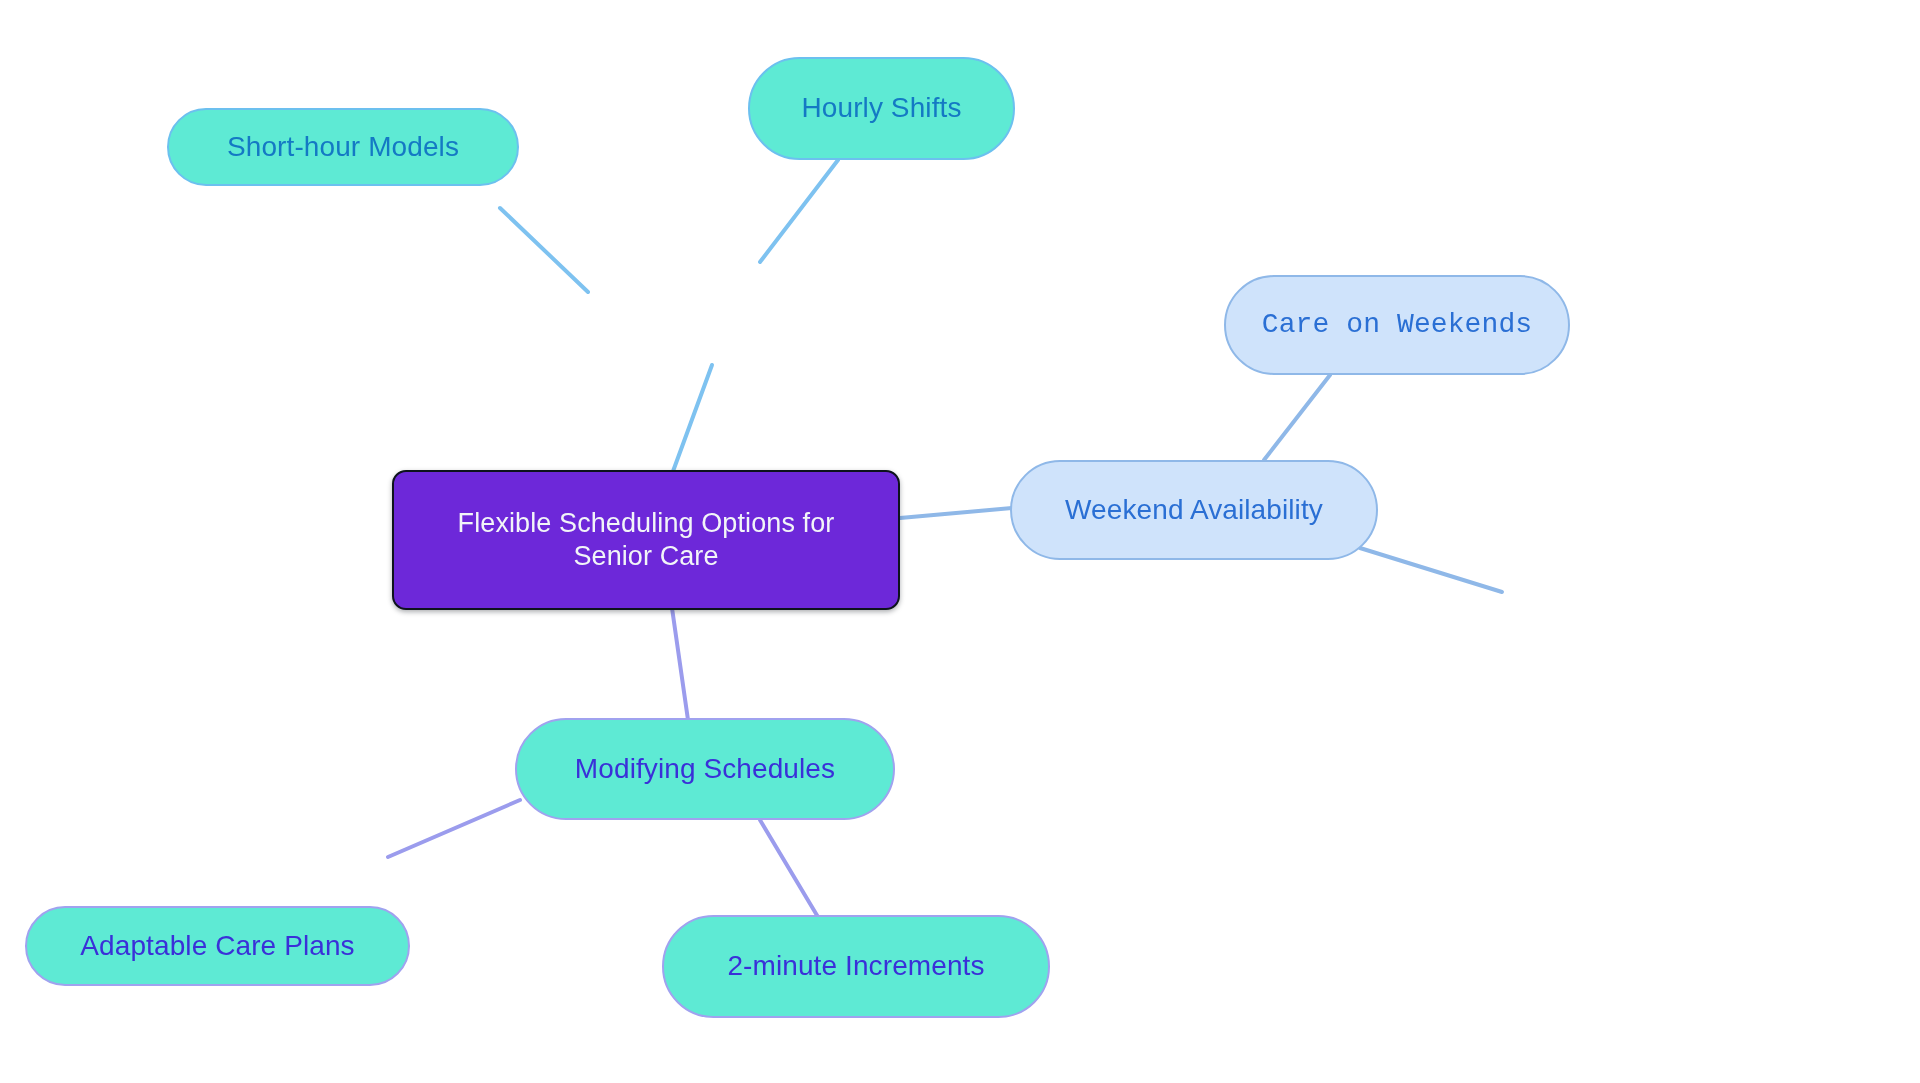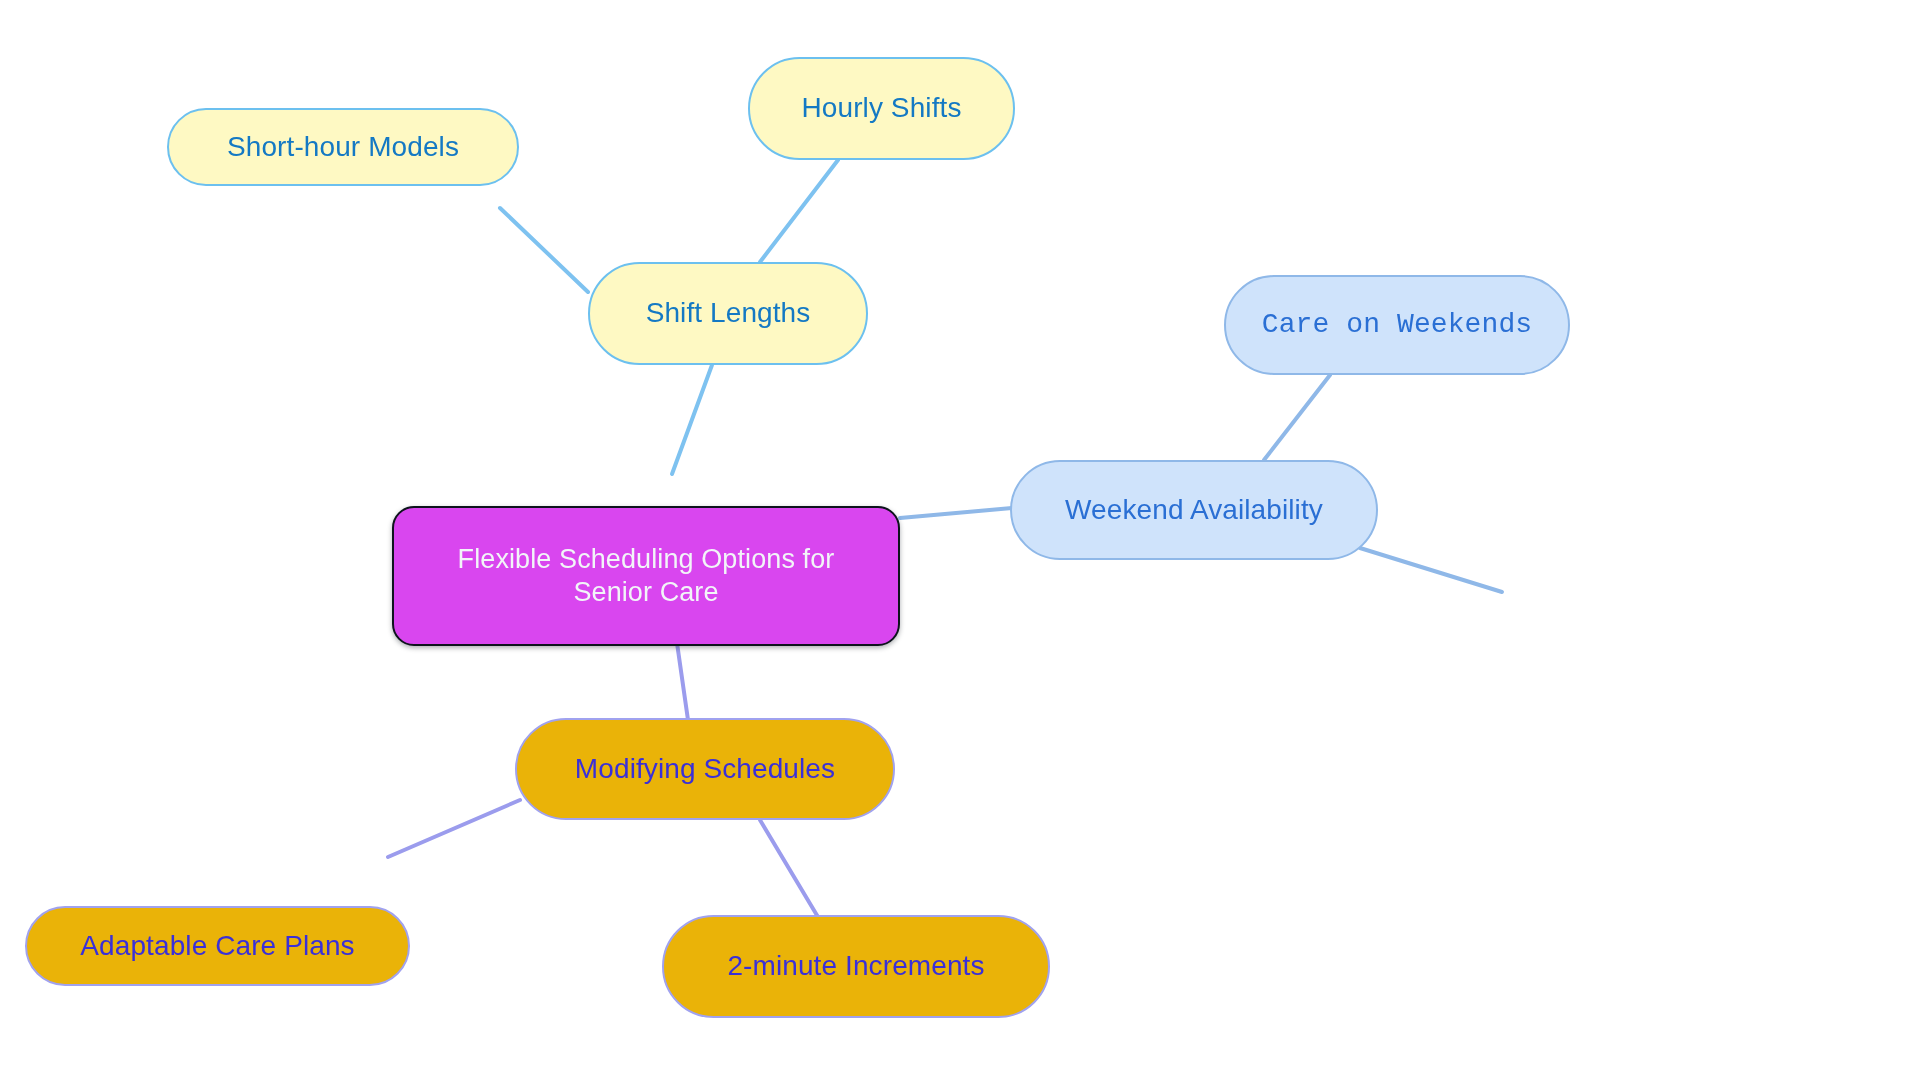--- a/index.html
+++ b/index.html
@@ -35,44 +35,43 @@
     align-items: center;
     justify-content: center;
     text-align: center;
     border-style: solid;
     border-width: 2px;
     line-height: 1.22;
     white-space: pre-line;
     letter-spacing: 0.1px;
   }
   .node-root {
-    background: #d946ef;
+    background: #6d28d9;
     border-color: #0d131c;
     color: #f2f5f8;
-    border-radius: 22px;
+    border-radius: 14px;
     font-size: 27px;
     box-shadow: 0 2px 5px rgba(20,25,35,0.35);
-    margin-top: 36px;
   }
   .node-blue {
-    background: #fef9c3;
+    background: #5eead4;
     border-color: #6cc0ef;
     color: #1479c4;
     border-radius: 52px;
     font-size: 28px;
   }
   .node-softblue {
     background: #cfe3fb;
     border-color: #8fb8e8;
     color: #2a6fd4;
     border-radius: 52px;
     font-size: 28px;
   }
   .node-purple {
-    background: #eab308;
+    background: #5eead4;
     border-color: #a0a2ef;
     color: #3a30d8;
     border-radius: 52px;
     font-size: 28px;
   }
 </style>
 </head>
 <body>
 
 <div id="canvas">
@@ -86,21 +85,20 @@
     <line x1="1360" y1="548" x2="1502" y2="592" stroke="#8fb8e8" stroke-width="4" stroke-linecap="round"></line>
     <line x1="672" y1="608" x2="688" y2="720" stroke="#9b9ced" stroke-width="4" stroke-linecap="round"></line>
     <line x1="520" y1="800" x2="388" y2="857" stroke="#9b9ced" stroke-width="4" stroke-linecap="round"></line>
     <line x1="760" y1="820" x2="818" y2="917" stroke="#9b9ced" stroke-width="4" stroke-linecap="round"></line>
   </svg>
 
   <div class="node node-blue" style="left:167px; top:108px; width:352px; height:78px;">Short-hour Models</div>
 
   <div class="node node-blue" style="left:748px; top:57px; width:267px; height:103px;">Hourly Shifts</div>
 
-  <div class="node node-blue" style="left:588px; top:262px; width:280px; height:103px;">Shift Lengths</div>
 
   <div class="node node-softblue" style="left:1224px; top:275px; width:346px; height:100px;font-family:Liberation Mono, monospace;">Care on Weekends</div>
 
   <div class="node node-softblue" style="left:1010px; top:460px; width:368px; height:100px;">Weekend Availability</div>
 
 
   <div class="node node-root" style="left:392px; top:470px; width:508px; height:140px;">Flexible Scheduling Options for
 Senior Care</div>
 
   <div class="node node-purple" style="left:515px; top:718px; width:380px; height:102px;">Modifying Schedules</div>

